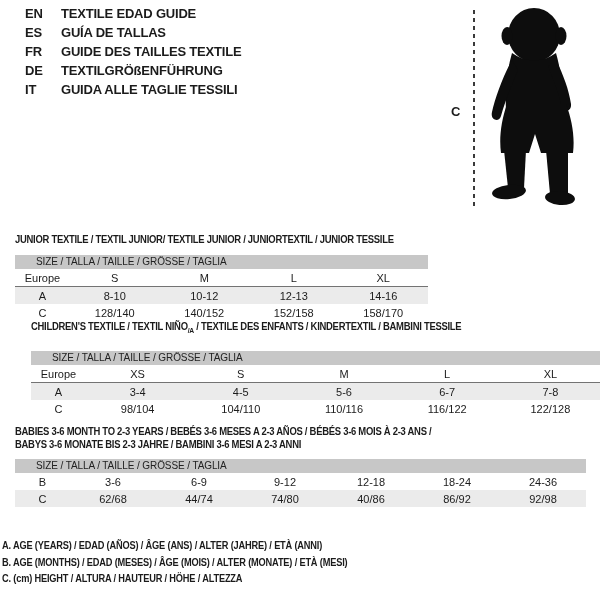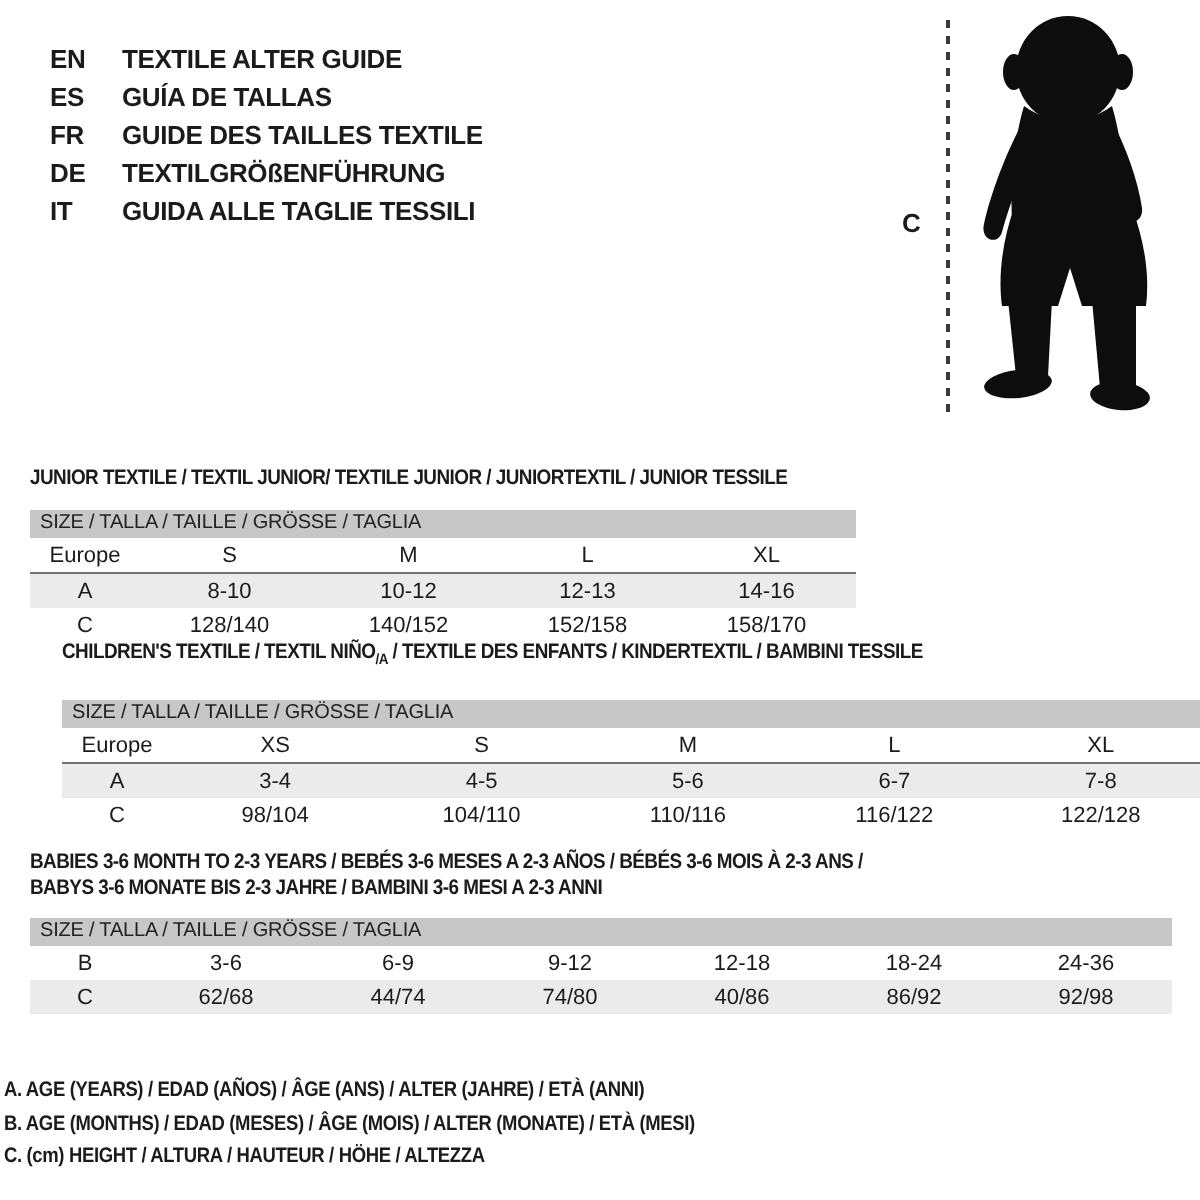--- a/index.html
+++ b/index.html
@@ -1,62 +1,62 @@
 <!DOCTYPE html>
 <html><head>
 <meta charset="utf-8">
 <style>
   html,body{margin:0;padding:0;}
   body{
     width:600px;height:600px;position:relative;background:#ffffff;
     font-family:"Liberation Sans", sans-serif;color:#1b1b1b;overflow:hidden;
   }
   
-  .langs{position:absolute;left:25px;top:20px;}
+  .langs{position:absolute;left:25px;top:4px;}
   .lang-row{display:flex;height:19px;align-items:center;
     font-weight:bold;font-size:13px;letter-spacing:-0.2px;}
   .lang-code{width:36px;flex:0 0 36px;}
   .lang-title{white-space:nowrap;}
   
   .measure-line{position:absolute;left:473px;top:10px;width:2px;height:197px;
     background:repeating-linear-gradient(to bottom,#3a3a3a 0 4px,transparent 4px 8px);}
   .measure-label{position:absolute;left:451px;top:104px;font-weight:bold;font-size:13px;}
   .baby-svg{position:absolute;left:484px;top:8px;width:106px;height:200px;}
   
   .section{position:absolute;left:15px;}
   .sec1{top:217px;width:413px;margin-top:16px;}
   .sec2{top:320px;width:571px;margin-left:16px;}
   .sec3{top:425px;width:571px;}
   .sec-title{font-weight:bold;font-size:10.5px;letter-spacing:-0.3px;
     transform:scaleX(0.9);transform-origin:left center;white-space:nowrap;line-height:13px;}
   .sec1 .sec-title{margin-bottom:9px;}
   .sec2 .sec-title{margin-bottom:14px;}
   .sec3 .sec-title{margin-bottom:8px;}
   .sec-title sub{font-size:7.5px;}
-  .size-bar{background:#c7c7c7;height:14px;line-height:14px;padding-left:5px;
+  .size-bar{background:#c7c7c7;height:14px;line-height:14px;padding-left:21px;
     font-size:10px;letter-spacing:-0.1px;color:#222;}
   table.size-table{border-collapse:collapse;width:100%;table-layout:fixed;
     font-size:11px;}
   table.size-table td{height:17px;text-align:center;padding:0;vertical-align:middle;}
   td.rowlabel{text-align:left;padding-left:5px;}
   col.labelcol{width:55px;}
   tr.europe-row td{border-bottom:1px solid #737373;}
   tr.shaded td{background:#ebebeb;}
   
   .legend{position:absolute;left:2px;top:537px;}
   .legend-line{font-weight:bold;font-size:10.5px;letter-spacing:-0.2px;
     line-height:16.5px;white-space:nowrap;transform:scaleX(0.88);transform-origin:left center;}
 </style>
 </head>
 <body>
 
 <div class="langs">
   <div class="lang-row">
     <span class="lang-code">EN</span>
-    <span class="lang-title">TEXTILE ALTER GUIDE</span>
+    <span class="lang-title">TEXTILE EDAD GUIDE</span>
   </div>
   <div class="lang-row">
     <span class="lang-code">ES</span>
     <span class="lang-title">GUÍA DE TALLAS</span>
   </div>
   <div class="lang-row">
     <span class="lang-code">FR</span>
     <span class="lang-title">GUIDE DES TAILLES TEXTILE</span>
   </div>
   <div class="lang-row">

